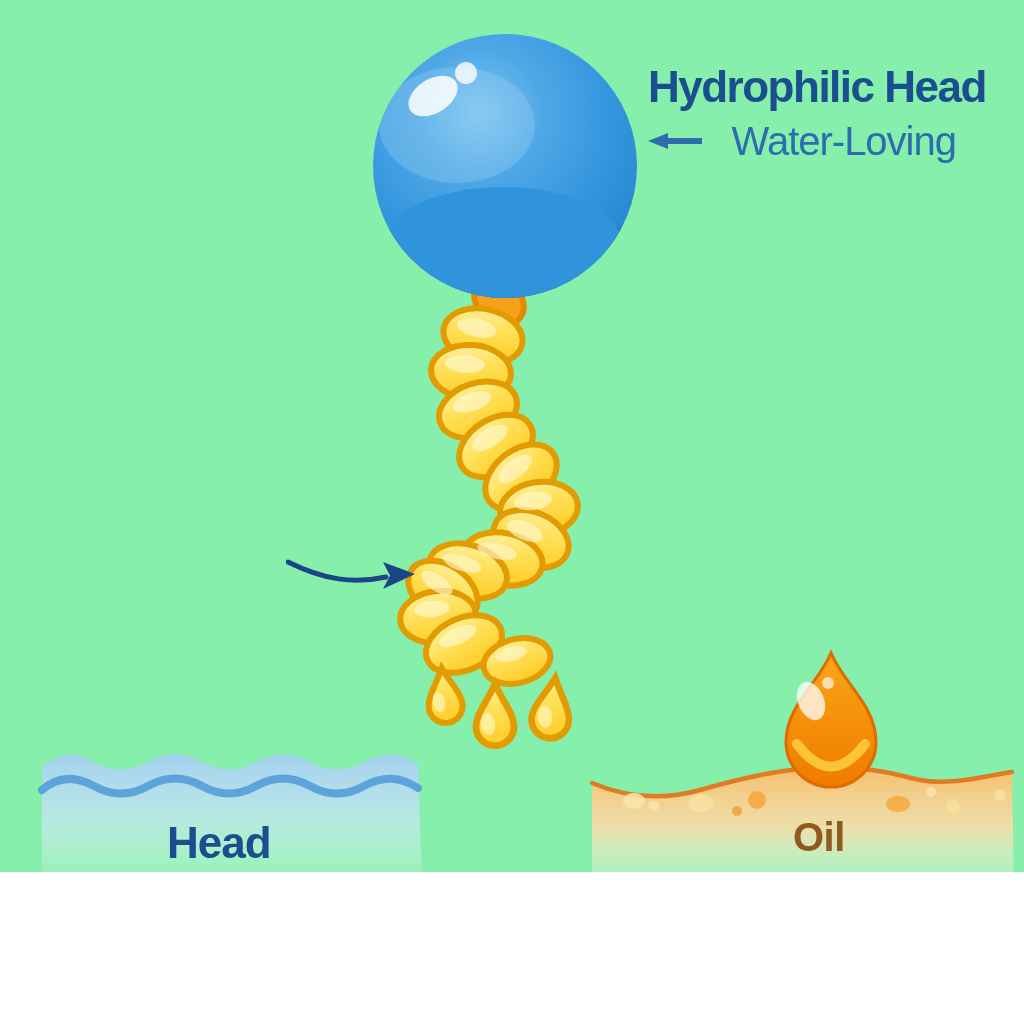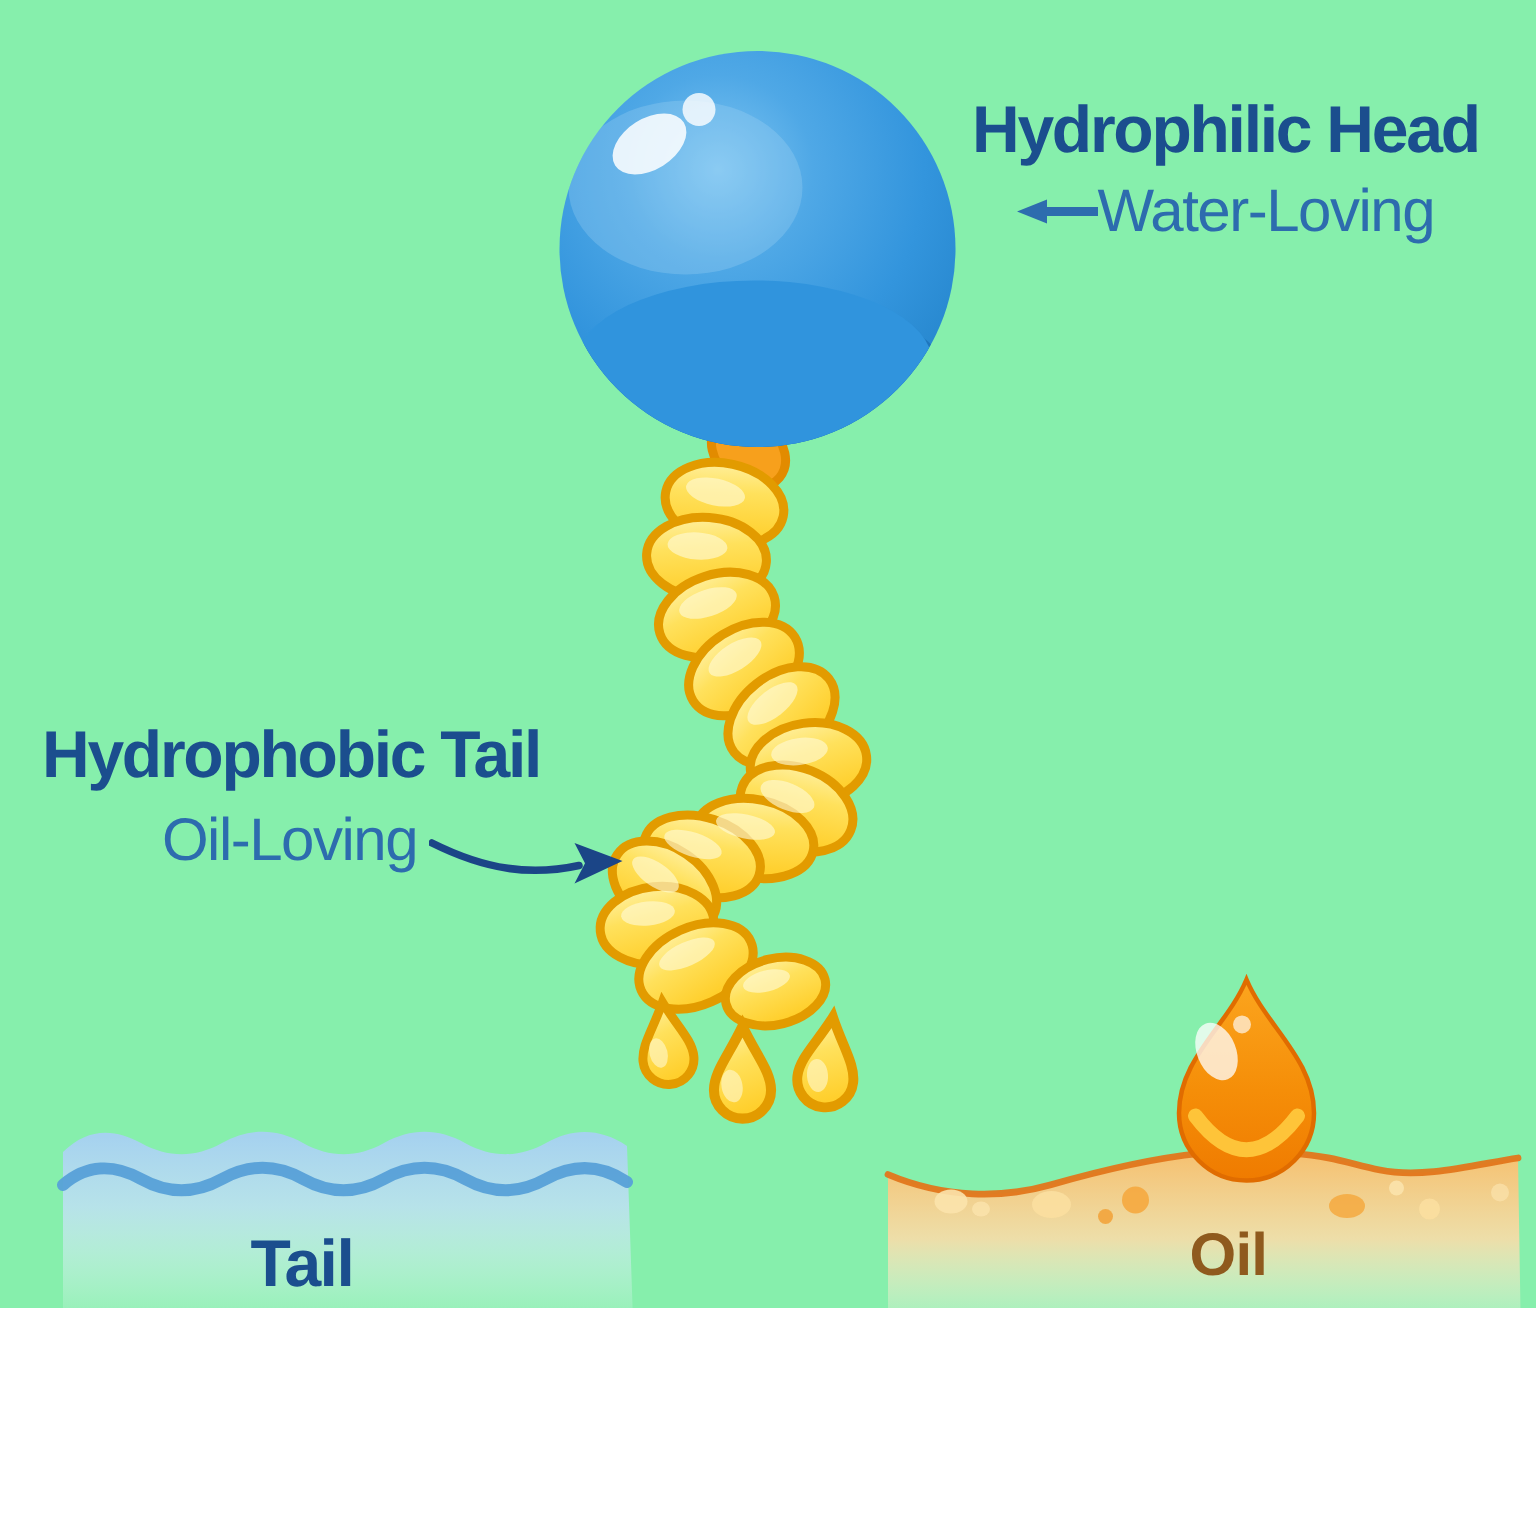--- a/index.html
+++ b/index.html
@@ -22,21 +22,21 @@
   }
   .lbl-sub{
     font-weight:400;
     font-size:40px;
     line-height:42px;
     letter-spacing:-1px;
     color:var(--label-blue-mid,#2D6CAE);
     white-space:nowrap;
   }
   .head-block{left:648px;top:64px;width:308px;text-align:right;}
-  .head-sub-row{display:flex;justify-content:flex-end;align-items:center;gap:0;margin-top:10px;}
+  .head-sub-row{display:flex;justify-content:space-between;align-items:center;gap:0;margin-top:10px;}
   .tail-block{left:28px;top:481px;width:330px;text-align:center;}
   .tail-sub-row{display:flex;justify-content:center;align-items:center;margin-top:12px;}
   .curved-arrow{position:absolute;left:286px;top:554px;}
   .water-label{
     position:absolute;left:167px;top:818px;
     font-weight:700;font-size:44px;letter-spacing:-1px;
     color:var(--label-blue-dark,#1B4E8E);
   }
   .oil-label{
     position:absolute;left:793px;top:815px;
@@ -187,28 +187,22 @@
   <div class="label-block head-block">
     <div class="lbl-title">Hydrophilic Head</div>
     <div class="head-sub-row">
       <svg width="54" height="22" viewBox="0 0 54 22">
         <path d="M54,8 L20,8 L20,3 L0,11 L20,19 L20,14 L54,14 Z" fill="#2D6CAE"></path>
       </svg>
       <span class="lbl-sub">Water-Loving</span>
     </div>
   </div>
 
-  <div class="label-block tail-block">
-    <div class="lbl-title">Hydrophobic Tail</div>
-    <div class="tail-sub-row">
-      <span class="lbl-sub">Oil-Loving</span>
-    </div>
-  </div>
   <svg class="curved-arrow" width="130" height="42" viewBox="0 0 130 42">
     <path d="M2,8 C38,26 68,30 100,23" fill="none" stroke="#1B4587" stroke-width="5" stroke-linecap="round"></path>
     <path d="M129,20 L97,8 L104,21.5 L97,35 Z" fill="#1B4587"></path>
   </svg>
 
-  <div class="water-label">Tail</div>
+  <div class="water-label">Head</div>
   <div class="oil-label">Oil</div>
 
 
 </div>
 
 </body></html>

